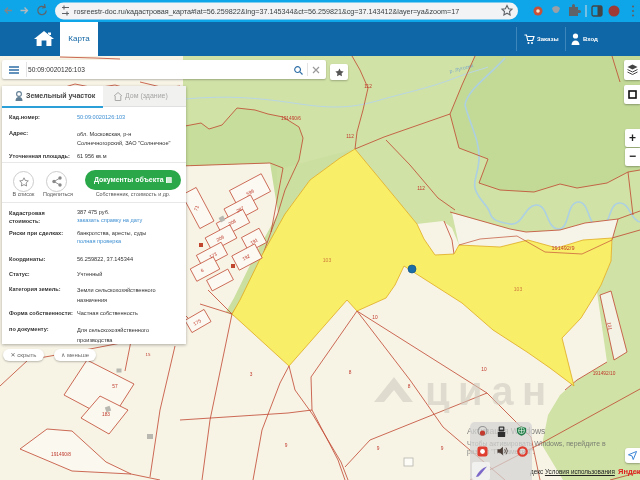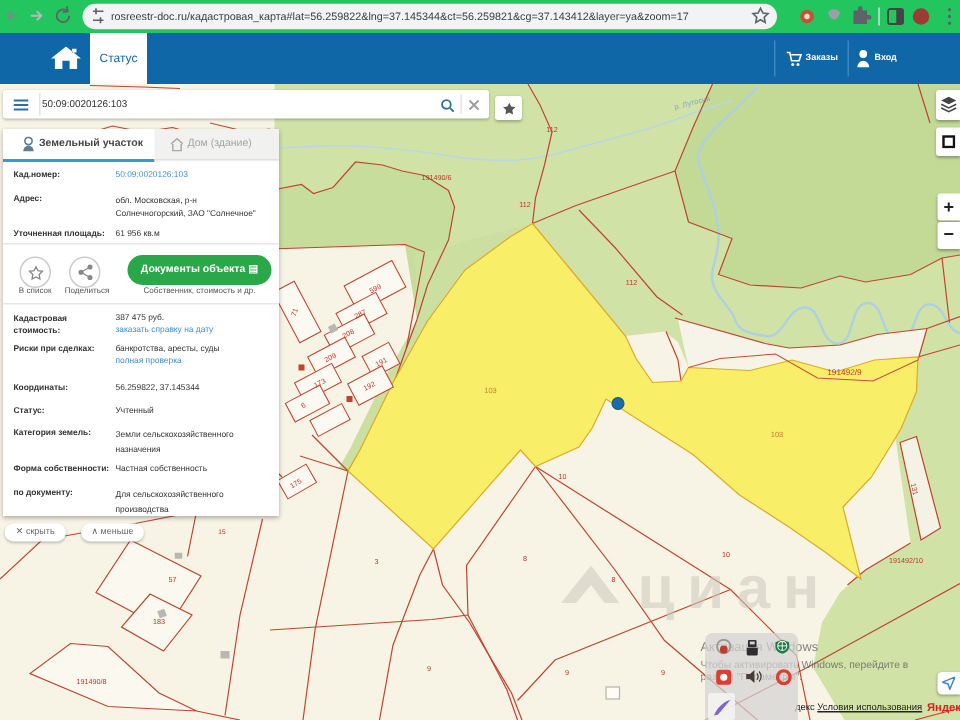--- a/index.html
+++ b/index.html
@@ -1,20 +1,20 @@
 <!DOCTYPE html>
 <html><head><meta charset="utf-8">
 <style>
 html,body{margin:0;padding:0}
 body{width:640px;height:480px;overflow:hidden;font-family:"Liberation Sans",sans-serif;position:relative;background:#fff}
 .abs{position:absolute}
 </style></head>
 <body>
 
-<div class="abs" style="left:0;top:0;width:640px;height:22px;background:#22c55e">
+<div class="abs" style="left:0;top:0;width:640px;height:22px;background:#0ea5e9">
   <svg class="abs" style="left:0;top:0" width="640" height="22" viewBox="0 0 640 22">
 
     <path d="M12 10.5 L5.5 10.5 M8 7.5 L5 10.5 L8 13.5" stroke="#80868b" stroke-width="1.3" fill="none"></path>
 
     <path d="M20.5 10.5 L27 10.5 M24.5 7.5 L27.5 10.5 L24.5 13.5" stroke="#b6babd" stroke-width="1.3" fill="none"></path>
 
     <path d="M46.2 10.5 a4.2 4.2 0 1 1 -1.4 -3.1 M44.5 4.2 l0.7 3.4 -3.3 0.4" stroke="#5f6368" stroke-width="1.2" fill="none"></path>
 
     <rect x="55" y="2.5" width="463" height="17" rx="8.5" fill="#f1f3f4"></rect>
     <path d="M62 7.5 h7 M62 13.5 h7 M64 5.5 v4 M67 11.5 v4" stroke="#5f6368" stroke-width="1.1" fill="none"></path>
@@ -168,21 +168,21 @@
     <path d="M374,402 L394,377 L413,402 L403,402 L394,390 L384,402 Z" fill="#ccc9bd"></path>
     <text x="425" y="405" font-size="40" font-weight="bold" fill="#ccc9bd" letter-spacing="8.5">циан</text>
   </g>
 </svg>
 
 <div class="abs" style="left:0;top:22px;width:640px;height:34px;background:#0f67a7">
   <svg class="abs" style="left:34px;top:9px" width="20" height="15" viewBox="0 0 20 15">
     <path d="M10 0 L0 8 L2.6 8 L2.6 15 L17.4 15 L17.4 8 L20 8 Z M14 1.5 L17 1.5 L17 4 L14 4 Z" fill="#fff" fill-rule="evenodd"></path>
     <rect x="7.6" y="9.5" width="4.8" height="5.5" fill="#1065a5"></rect>
   </svg>
-  <div class="abs" style="left:60px;top:0;width:38px;height:34px;background:#fff;color:#1467a5;font-size:8px;text-align:center;line-height:34px">Статус</div>
+  <div class="abs" style="left:60px;top:0;width:38px;height:34px;background:#fff;color:#1467a5;font-size:8px;text-align:center;line-height:34px">Карта</div>
   <div class="abs" style="left:516px;top:5px;width:1px;height:24px;background:#3d86bc"></div>
   <div class="abs" style="left:565px;top:5px;width:1px;height:24px;background:#3d86bc"></div>
   <svg class="abs" style="left:524px;top:12px" width="11" height="11" viewBox="0 0 11 11">
     <path d="M0.5 1 h2 l1.2 5.5 h5 l1.3 -4 h-6.5" stroke="#fff" stroke-width="1.1" fill="none"></path>
     <circle cx="4.5" cy="9" r="1" fill="#fff"></circle>
       <circle cx="8" cy="9" r="1" fill="#fff"></circle>
   </svg>
   <div class="abs" style="left:537px;top:14px;color:#fff;font-size:6px;font-weight:bold">Заказы</div>
   <svg class="abs" style="left:571px;top:11px" width="9" height="12" viewBox="0 0 9 12">
     <circle cx="4.5" cy="3" r="2.6" fill="#fff"></circle>

